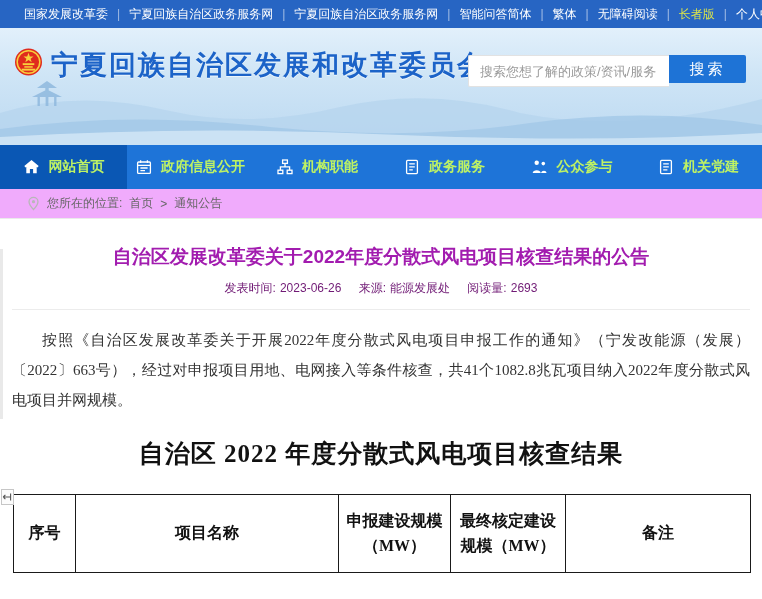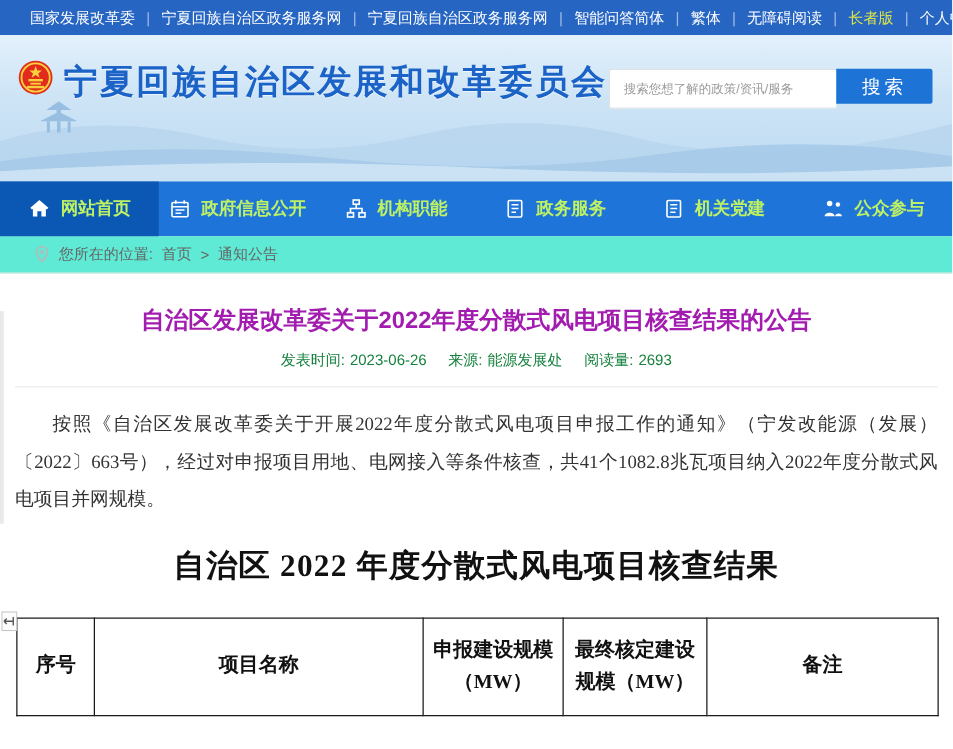--- a/index.html
+++ b/index.html
@@ -20,48 +20,48 @@
   
   .header { position:relative; height:117px; overflow:hidden;
             background:linear-gradient(180deg,#e2f0fb 0%,#cfe5f6 40%,#bcd9f1 100%); }
   .mountains { position:absolute; left:0; bottom:0; width:762px; height:72px; }
   .emblem { position:absolute; left:14px; top:19px; width:29px; height:30px; }
   .site-title { position:absolute; left:51px; top:19px; font-size:27px; font-weight:bold;
                 color:#1C63C8; letter-spacing:2px; white-space:nowrap;
                 text-shadow:0 1px 0 rgba(255,255,255,.6); }
   .pavilion { position:absolute; left:30px; top:53px; opacity:.85; }
   .search { position:absolute; right:16px; top:27px; display:flex; }
-  .search-input { width:182px; height:32px; background:#fff; border:1px solid #e2e2e2;
-                  border-right:none; padding:0 11px; font-size:10px; color:#333;
+  .search-input { width:201px; height:32px; background:#fff; border:1px solid #e2e2e2;
+                  border-right:none; padding:0 11px; font-size:13px; color:#333;
                   border-radius:2px 0 0 2px; outline:none;
                   font-family:"Liberation Sans", sans-serif; }
   .search-input::placeholder { color:#9a9a9a; }
   .search-btn { width:77px; height:28px; background:#1E73D6; color:#fff; font-size:15px;
                 border:none; cursor:pointer; border-radius:0 2px 2px 0; letter-spacing:3px;
                 font-family:"Liberation Sans", sans-serif; }
 
   
   .nav { height:44px; background:#1E74D8; display:flex; }
   .nav-item { flex:1; display:flex; align-items:center; justify-content:center; gap:9px;
               color:#bef264; font-size:14px; font-weight:bold; cursor:pointer; white-space:nowrap; }
   .nav-item.active { background:#0A57B4; }
   .nav-icon { display:flex; align-items:center; }
 
   
-  .breadcrumb { height:30px; background:#5eead4; border-bottom:1px solid #ebebeb;
+  .breadcrumb { height:30px; background:#f0abfc; border-bottom:1px solid #ebebeb;
                 display:flex; align-items:center; padding-left:27px; font-size:12px;
                 color:#666; gap:7px; }
   .crumb-link { color:#666; cursor:pointer; }
 
   
   .article { position:relative; background:#fff; }
   .left-strip { position:absolute; left:0; top:3px; width:3px; height:170px; background:#e9e9e9; }
   .article-title { margin-top:27px; text-align:center; font-size:19px; line-height:22px;
                    font-weight:bold; color:#a21caf; }
-  .article-meta { margin-top:12px; text-align:center; font-size:12px; color:#15803d; }
+  .article-meta { margin-top:12px; text-align:center; font-size:12px; color:#701a75; }
   .article-meta .m-label { margin-left:14px; }
   .article-meta .m-label:first-child { margin-left:0; }
   .article-meta .m-value { margin-left:4px; }
   .article-divider { height:1px; background:#ececec; margin:12px 12px 0 12px; }
   .article-body { margin:15px 12px 0 12px; font-family:"Liberation Serif", serif;
                   font-size:15px; color:#333; line-height:30px; text-align:justify; }
   .article-body p { text-indent:2em; }
 
   
   .doc { position:relative; }
@@ -160,37 +160,37 @@
       <span class="nav-icon">
         <svg width="16" height="16" viewBox="0 0 16 16" fill="none" stroke="#fff" stroke-width="1.3">
           <rect x="2.6" y="1.4" width="10.8" height="13.2" rx="1"></rect>
           <path d="M5.2 4.8 H10.8 M5.2 7.8 H10.8 M5.2 10.8 H8.8"></path>
         </svg>
       </span>
       <span>政务服务</span>
     </div>
     <div class="nav-item">
       <span class="nav-icon">
-        <svg width="16" height="16" viewBox="0 0 16 16" fill="none" stroke="#fff" stroke-width="1.3">
-          <rect x="2.6" y="1.4" width="10.8" height="13.2" rx="1"></rect>
-          <path d="M5.2 4.8 H10.8 M5.2 7.8 H10.8 M5.2 10.8 H9.4"></path>
-        </svg>
-      </span>
-      <span>机关党建</span>
-    </div>
-    <div class="nav-item">
-      <span class="nav-icon">
         <svg width="17" height="16" viewBox="0 0 16 16" fill="#fff">
           <circle cx="5.2" cy="3.8" r="2.2"></circle>
           <path d="M1.2 14 C1.2 10.2 9.2 10.2 9.2 14 Z"></path>
           <circle cx="11.8" cy="4.6" r="1.8"></circle>
           <path d="M9.6 14 C9.9 11 15 11 15 14 Z"></path>
         </svg>
       </span>
       <span>公众参与</span>
+    </div>
+    <div class="nav-item">
+      <span class="nav-icon">
+        <svg width="16" height="16" viewBox="0 0 16 16" fill="none" stroke="#fff" stroke-width="1.3">
+          <rect x="2.6" y="1.4" width="10.8" height="13.2" rx="1"></rect>
+          <path d="M5.2 4.8 H10.8 M5.2 7.8 H10.8 M5.2 10.8 H9.4"></path>
+        </svg>
+      </span>
+      <span>机关党建</span>
     </div>
   </div>
 
   <div class="breadcrumb">
     <svg width="13" height="15" viewBox="0 0 14 16">
       <path fill="none" stroke="#b8b8b8" stroke-width="1.4" d="M7 1.4 C4.2 1.4 2.2 3.5 2.2 6.1 C2.2 9.4 7 14.4 7 14.4 C7 14.4 11.8 9.4 11.8 6.1 C11.8 3.5 9.8 1.4 7 1.4 Z"></path>
       <circle cx="7" cy="6" r="1.7" fill="#b8b8b8"></circle>
     </svg>
     <span>您所在的位置:</span>
     <span class="crumb-link">首页</span>

